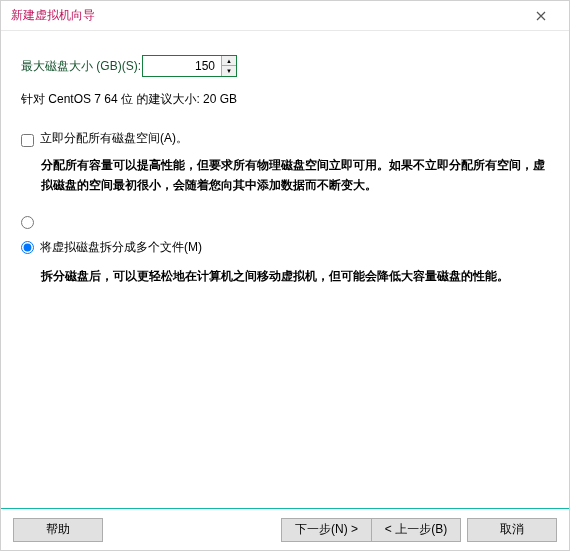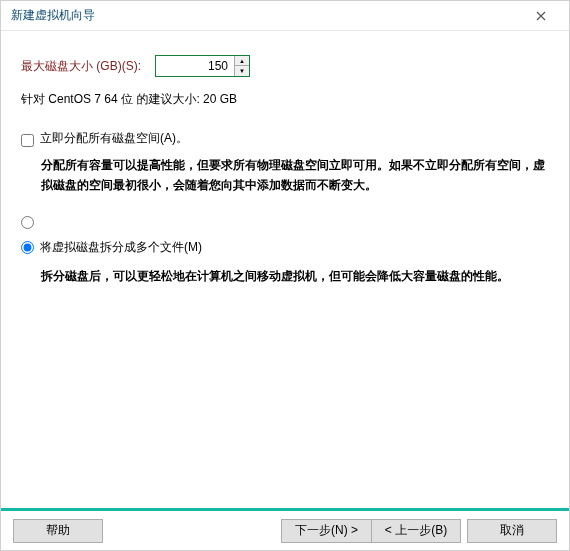--- a/index.html
+++ b/index.html
@@ -1,38 +1,38 @@
 <!DOCTYPE html>
 <html><head>
   <meta charset="utf-8">
   <style>
     * { box-sizing: border-box; margin: 0; padding: 0; }
     body { font-family: "Microsoft YaHei", "Segoe UI", sans-serif; font-size: 12px; background: #fff; width: 570px; height: 551px; overflow: hidden; }
     .window { width: 570px; height: 551px; border: 1px solid #d0d0d0; display: flex; flex-direction: column; background: #fff; }
     .titlebar { height: 30px; display: flex; align-items: center; justify-content: space-between; padding: 0 8px 0 10px; background: #fff; border-bottom: 1px solid #e8e8e8; }
-    .titlebar-title { color: #0c4a6e; font-size: 12px; }
+    .titlebar-title { color: #be185d; font-size: 12px; }
     .close-btn { width: 40px; height: 26px; display: flex; align-items: center; justify-content: center; color: #555; cursor: pointer; font-size: 14px; }
     .header { padding: 14px 28px 14px 28px; border-bottom: 1px solid #e0e0e0; background: #fff; }
     .header-title { font-weight: bold; font-size: 13px; color: #000; margin-bottom: 4px; }
     .header-sub { font-size: 12px; color: #000; padding-left: 30px; }
     .content { flex: 1; padding: 24px 20px 10px 20px; background: #fff; }
     .row-disk { display: flex; align-items: center; margin-bottom: 14px; }
-    .row-disk label { color: #7f1d1d; margin-right: 14px; }
+    .row-disk label { color: #14532d; margin-right: 1px; }
     .spinner { display: flex; align-items: stretch; border: 1px solid #15803d; height: 22px; }
     .spinner input { width: 78px; border: none; text-align: right; padding: 0 6px; font-size: 12px; outline: none; }
     .spinner-btns { display: flex; flex-direction: column; border-left: 1px solid #aaa; }
     .spinner-btn { width: 14px; height: 10.5px; font-size: 6px; line-height: 6px; display: flex; align-items: center; justify-content: center; background: #f0f0f0; cursor: pointer; border: none; padding: 0; }
     .spinner-btn:first-child { border-bottom: 1px solid #aaa; }
     .recommend { color: #000; margin-bottom: 22px; }
     .checkbox-row { display: flex; align-items: flex-end; margin-bottom: 8px; }
     .checkbox-row input { width: 13px; height: 13px; margin-right: 6px; }
     .desc { color: #000; padding-left: 20px; line-height: 1.7; margin-bottom: 20px; font-weight: bold; }
     .radio-row { display: flex; align-items: center; margin-bottom: 10px; }
     .radio-row input { width: 13px; height: 13px; margin-right: 6px; }
-    .footer { height: 42px; border-top: 3px solid #14b8a6; display: flex; align-items: center; padding: 0 12px; background: #fff; }
+    .footer { height: 42px; border-top: 1px solid #14b8a6; display: flex; align-items: center; padding: 0 12px; background: #fff; }
     .footer .spacer { flex: 1; }
     .btn { height: 24px; min-width: 90px; padding: 0 12px; border: 1px solid #adadad; background: #e1e1e1; font-size: 12px; cursor: pointer; margin-left: 6px; font-family: inherit; }
     .btn.help { margin-left: 0; width: 90px; }
     .back-next { display: flex; }
     .back-next .btn { margin-left: 0; }
     .back-next .btn:first-child { border-right: none; }
   </style>
 </head>
 <body>
 

